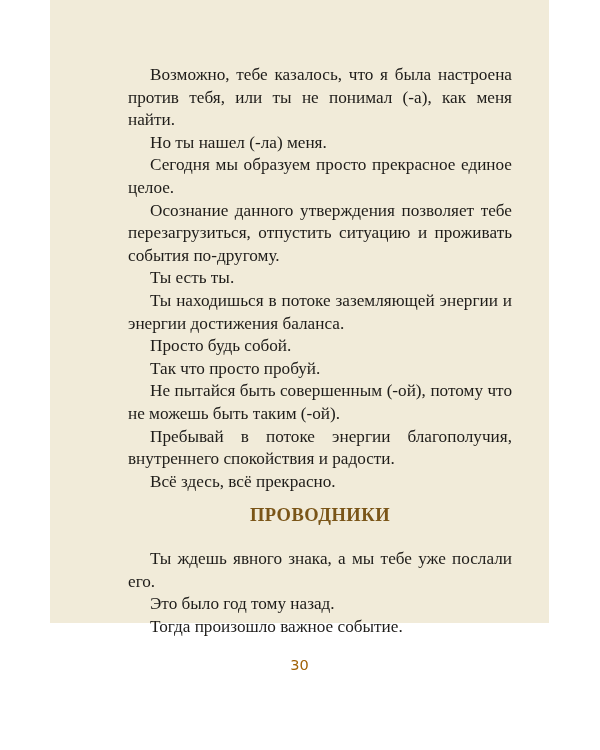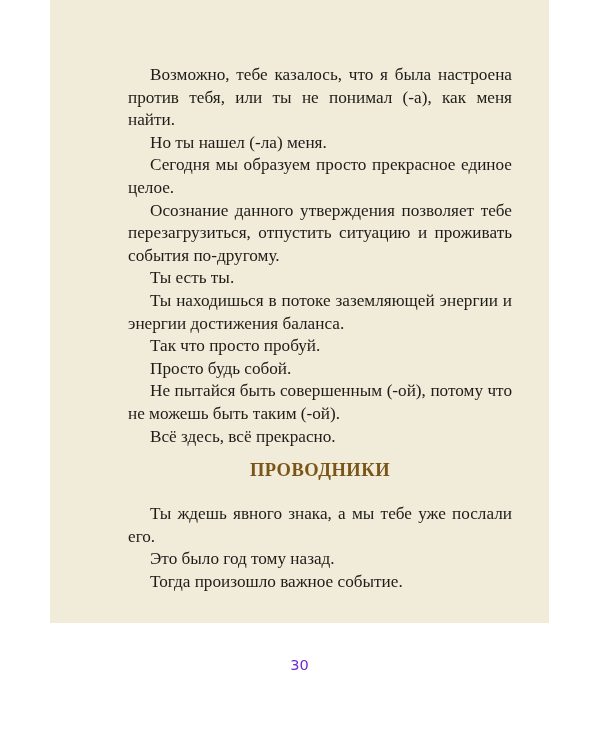--- a/index.html
+++ b/index.html
@@ -14,37 +14,38 @@
       font-size: 17.2px; line-height: 22.6px; color: #1e1c19;
     }
     .para { margin: 0; text-indent: 22px; text-align: justify; text-align-last: left; }
     .heading {
       margin: 9px 0 20px 0; text-align: center; text-indent: 0;
       font-family: "Liberation Serif", "DejaVu Serif", serif;
       font-size: 18.5px; line-height: 26px; color: #7a5518; letter-spacing: 0.5px;
     }
     .page-number {
       position: absolute; left: 0; width: 499px; top: 657px; text-align: center;
-      font-family: "DejaVu Sans", sans-serif; font-size: 14.5px; color: #6d28d9;
+      font-family: "DejaVu Sans", sans-serif; font-size: 14.5px; color: #a16207;
     }
   </style>
 </head>
 <body>
 
 <div class="page">
   <div class="text-block">
     <p class="para">Возможно, тебе казалось, что я была настроена против тебя, или ты не понимал (-а), как меня найти.</p>
     <p class="para">Но ты нашел (-ла) меня.</p>
     <p class="para">Сегодня мы образуем просто прекрасное единое целое.</p>
     <p class="para">Осознание данного утверждения позволяет тебе перезагрузиться, отпустить ситуацию и проживать события по-другому.</p>
     <p class="para">Ты есть ты.</p>
     <p class="para">Ты находишься в потоке заземляющей энергии и энергии достижения баланса.</p>
+    <p class="para">Просто будь собой.</p>
     <p class="para">Так что просто пробуй.</p>
-    <p class="para">Просто будь собой.</p>
     <p class="para">Не пытайся быть совершенным (-ой), потому что не можешь быть таким (-ой).</p>
+    <p class="para">Пребывай в потоке энергии благополучия, внутреннего спокойствия и радости.</p>
     <p class="para">Всё здесь, всё прекрасно.</p>
 
     <h2 class="heading">ПРОВОДНИКИ</h2>
 
     <p class="para">Ты ждешь явного знака, а мы тебе уже послали его.</p>
     <p class="para">Это было год тому назад.</p>
     <p class="para">Тогда произошло важное событие.</p>
   </div>
 
   <div class="page-number">30</div>

